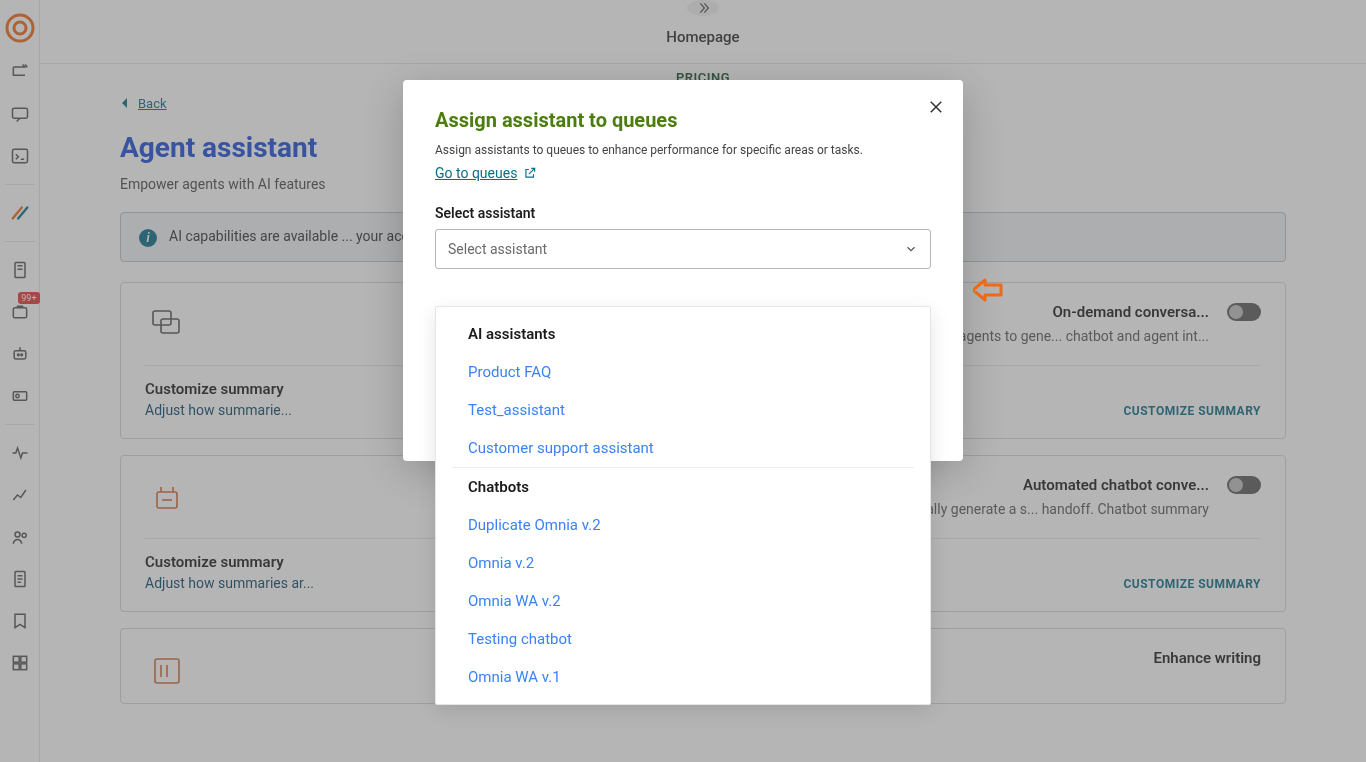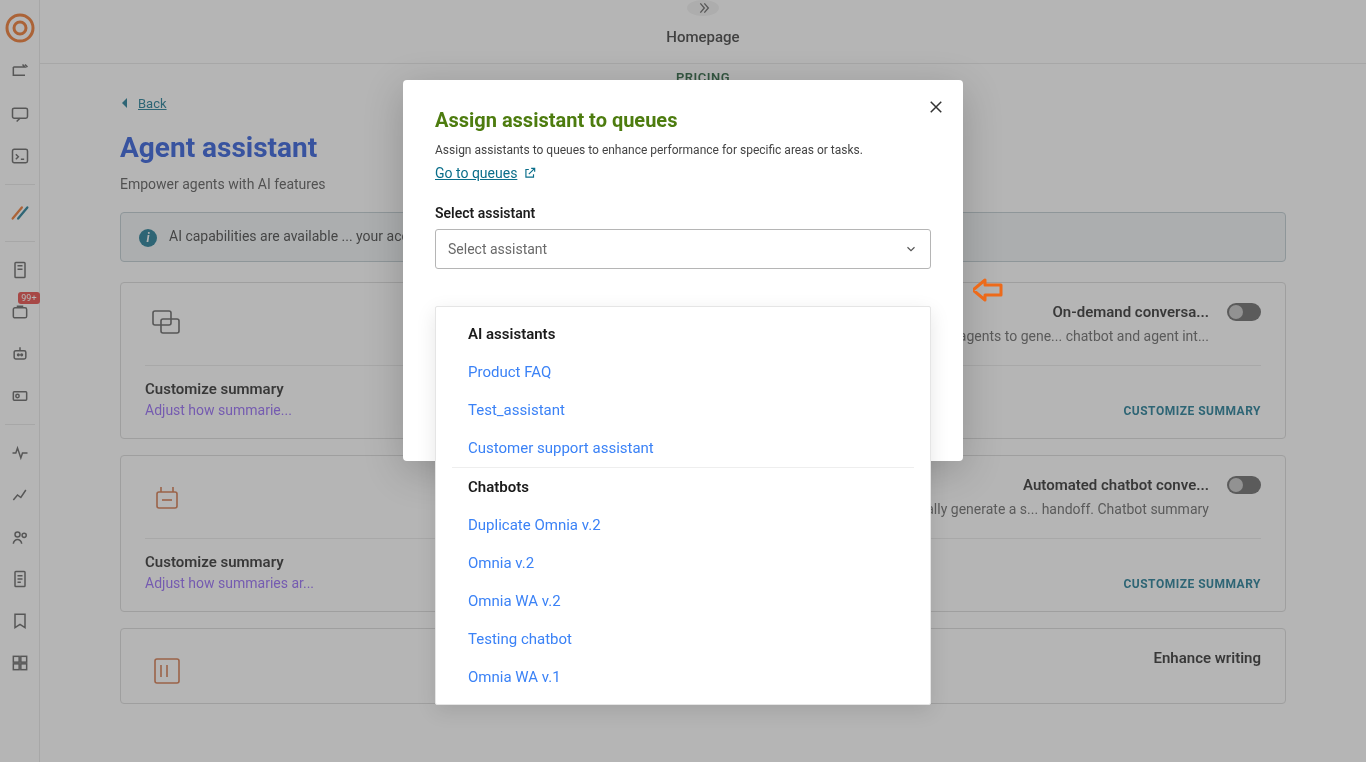--- a/index.html
+++ b/index.html
@@ -36,21 +36,21 @@
 .card { border: 1px solid #d7d7d7; border-radius: 4px; margin-bottom: 16px; padding: 20px 24px; }
 .card .row1 { display: flex; gap: 18px; padding-bottom: 18px; border-bottom: 1px solid #e8e8e8; text-align: right; }
 .card .card-icon { width: 44px; height: 44px; display:flex; align-items:center; justify-content:center; color:#555; }
 .card .card-body { flex: 1; }
 .card .card-title { font-size: 15px; font-weight: 600; color: #1c1c1c; margin-bottom: 6px; }
 .card .card-desc { font-size: 14px; color: #5a5a5a; line-height: 1.4; }
 .card .toggle { width: 34px; height: 18px; border-radius: 10px; background: #5c5c5c; position: relative; cursor: pointer; }
 .card .toggle::after { content:""; position:absolute; width:14px; height:14px; border-radius:50%; background:#bfbfbf; top:2px; left:2px; }
 .card .row2 { display:flex; justify-content:space-between; align-items:flex-end; padding-top: 14px; }
 .card .subtitle { font-size: 15px; font-weight: 600; color:#1c1c1c; margin-bottom:4px; }
-.card .subdesc { font-size: 14px; color:#8b5cf6; }
+.card .subdesc { font-size: 14px; color:#0c4a6e; }
 .card .customize-btn { color:#0a6e8a; font-size:12px; font-weight:700; letter-spacing: 0.5px; cursor:pointer; }
 
 .overlay { position:absolute; inset:0; background: rgba(90,90,90,0.45); z-index: 50; }
 
 .modal { position:absolute; top: 80px; left: 50%; transform: translateX(-50%); width: 560px; background:#fff; border-radius: 4px; z-index: 60; padding: 28px 32px 0; box-shadow: 0 10px 40px rgba(0,0,0,0.2); }
 .modal .close { position:absolute; top: 18px; right: 18px; cursor:pointer; color:#333; }
 .modal h2 { font-size: 20px; font-weight: 700; color:#4d7c0f; margin-bottom: 10px; }
 .modal .desc { font-size: 12px; color:#444; line-height: 1.45; margin-bottom: 4px; }
 .modal .link { color:#0a6e8a; font-size:14px; text-decoration: underline; display:inline-flex; align-items:center; gap:6px; margin-bottom: 24px; cursor:pointer; }
 .modal .label { font-size:14px; font-weight:600; color:#1c1c1c; margin-bottom: 8px; }

